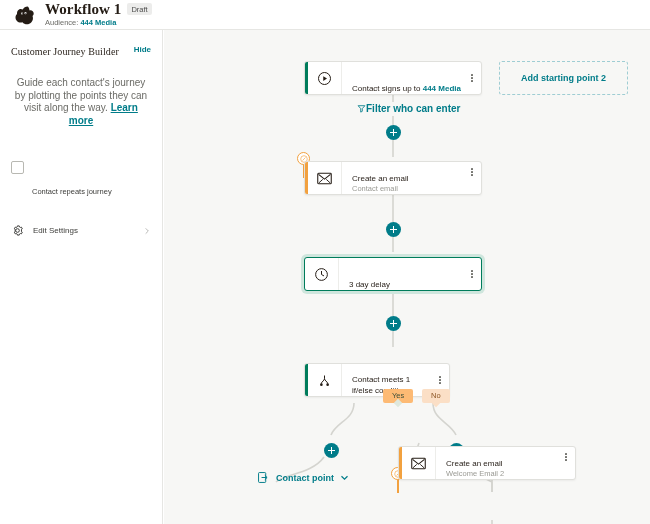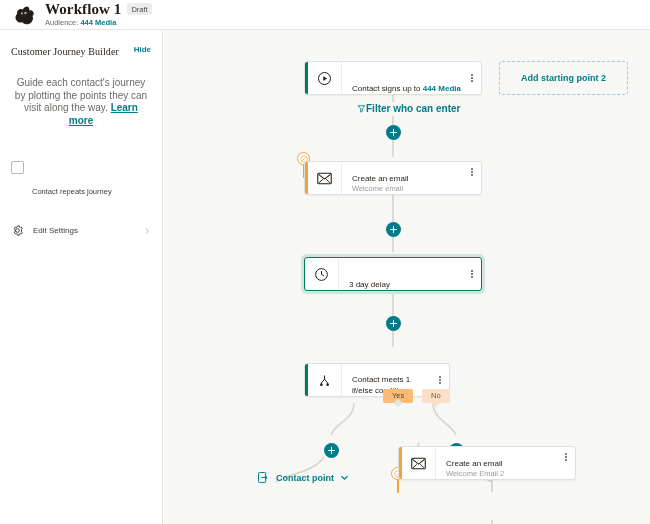--- a/index.html
+++ b/index.html
@@ -293,21 +293,21 @@
       <div class="accent accent-amber"></div>
       <div class="ico">
         <svg width="15" height="13" viewBox="0 0 24 20">
           <rect x="1.2" y="1.6" width="21.6" height="16.8" rx="1.4" fill="none" stroke="#241c15" stroke-width="1.7"></rect>
           <path d="M2.5 3.4L12 11l9.5-7.6" fill="none" stroke="#241c15" stroke-width="1.7"></path>
           <path d="M3 17l6.2-5.6M21 17l-6.2-5.6" fill="none" stroke="#241c15" stroke-width="1.5"></path>
         </svg>
       </div>
       <div class="body">
         <div class="t1">Create an email</div>
-        <div class="t2">Welcome email</div>
+        <div class="t2">Contact email</div>
       </div>
       <div class="kebab">
         <span class="kdot"></span>
           <span class="kdot"></span>
           <span class="kdot"></span>
       </div>
     </div>
 
     <div class="plus" style="left:222px; top:192px;"></div>
 

